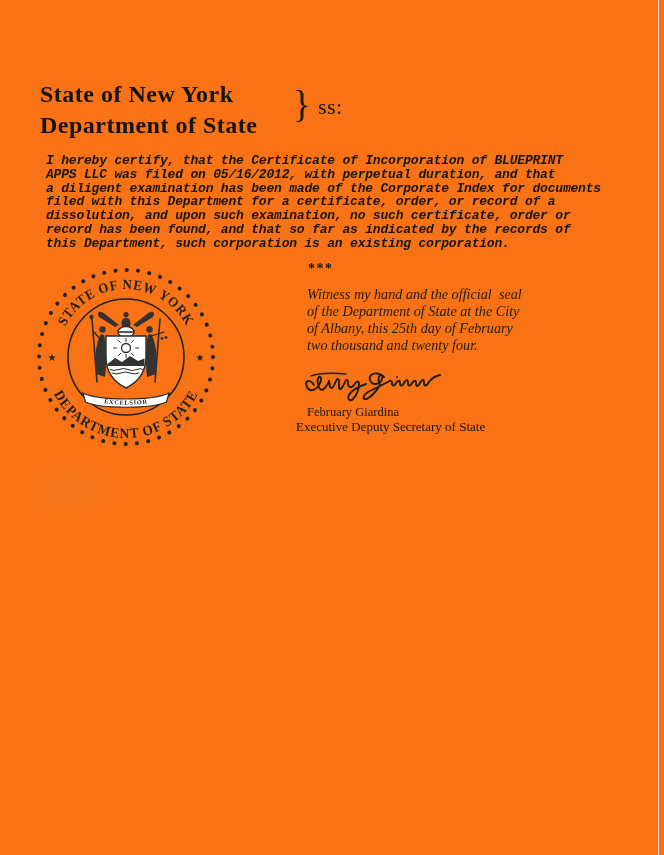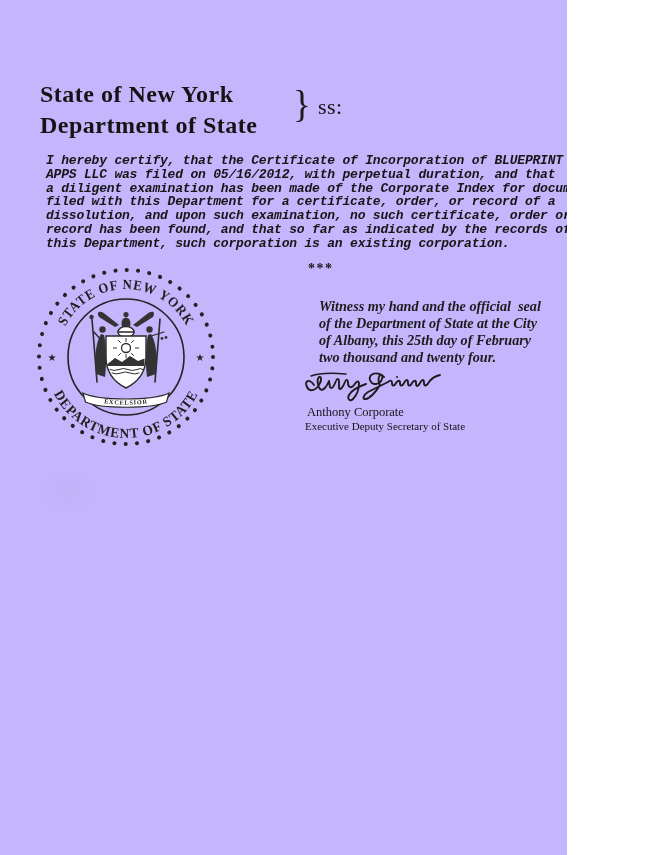--- a/index.html
+++ b/index.html
@@ -1,17 +1,17 @@
 <!DOCTYPE html>
 <html><head>
 <meta charset="utf-8">
 <style>
   html,body { margin:0; padding:0; background:#ffffff; }
   .page {
-    position:relative; width:567px; height:855px; background:#c4b5fd;
+    position:relative; width:664px; height:855px; background:#f97316;
     overflow:hidden; color:#1a1a1a;
     font-family:"Liberation Serif","DejaVu Serif",serif;
   }
   
   .agency {
     position:absolute; left:40px; top:79px;
     font-weight:bold; font-size:24px; line-height:31px; letter-spacing:0.5px;
     color:#141414;
   }
   .brace {
@@ -29,33 +29,33 @@
     font-style:italic; font-weight:bold;
     font-size:13px; line-height:13.8px; letter-spacing:-0.2px;
     color:#161616; white-space:pre;
   }
   
   .asterisks {
     position:absolute; left:308px; top:261px;
     font-weight:bold; font-size:14px; letter-spacing:1.5px; color:#1a1a1a;
   }
   .witness {
-    position:absolute; left:307px; top:286px; margin:12px;
+    position:absolute; left:307px; top:286px; margin:0;
     font-family:"Liberation Serif","DejaVu Serif",serif;
     font-style:italic; font-size:14.2px; line-height:17px;
-    color:#1c1c1c; white-space:pre;font-weight:bold;
+    color:#1c1c1c; white-space:pre;
   }
   .signature-svg { position:absolute; left:302px; top:367px; }
   .sig-name {
     position:absolute; left:307px; top:406px;
     font-size:12.5px; line-height:13.5px; color:#161616;
   }
   .sig-title {
-    position:absolute; left:305px; top:419.5px;
-    font-size:11px; line-height:13.5px; color:#161616;
+    position:absolute; left:296px; top:419.5px;
+    font-size:13px; line-height:13.5px; color:#161616;
   }
   
   .seal-svg { position:absolute; left:31px; top:262px; }
   .seal-dots { fill:none; stroke:#222222; stroke-width:4; stroke-linecap:round; stroke-dasharray:0.1 11.29; }
   .seal-inner-ring { fill:none; stroke:#222222; stroke-width:1.6; }
   .seal-text { font-family:"Liberation Serif","DejaVu Serif",serif; font-weight:bold; font-size:14px; fill:#1f1f1f; letter-spacing:1px; }
   .seal-star { font-size:10px; fill:#222222; font-family:"DejaVu Sans",sans-serif; }
   .banner-text { font-family:"Liberation Serif","DejaVu Serif",serif; font-weight:bold; font-size:6.3px; fill:#1f1f1f; letter-spacing:0.8px; }
   .arms-stroke { fill:none; stroke:#2a2a2a; stroke-width:1.3; stroke-linecap:round; }
   .arms-fill { fill:#333333; stroke:none; }
@@ -160,18 +160,18 @@
 of Albany, this 25th day of February
 two thousand and twenty four.</pre>
 
   <svg class="signature-svg" width="145" height="38" viewBox="0 0 145 38" aria-hidden="true">
     <path class="sig-stroke" d="M12,18 C7,11 2,14 5,20 C8,26 15,23 18,16 C20,12 19,9 17,10 C15,12 15,18 18,22 C21,25 25,19 27,14 L28,20 C30,23 32,19 34,14 C35,11 37,11 37,15 L37,21 C38,24 41,20 43,15 C44,12 46,12 46,16 C46,20 49,22 52,18 C54,15 56,13 57,16 C57,21 55,28 51,32 C48,35 45,32 47,28 C50,23 58,19 64,17"></path>
     <path class="sig-stroke" style="stroke-width:1.4" d="M9,9 C20,5 33,6 44,7"></path>
     <path class="sig-stroke" d="M82,10 C76,4 66,6 68,13 C70,19 78,18 80,12 C81,9 80,7 78,8 C76,10 76,15 78,18 C74,25 68,31 64,32 C60,33 61,28 66,25 C72,22 80,18 86,15 C88,13 90,13 90,16 C90,19 92,20 94,16 C96,13 98,13 98,16 C98,19 100,20 102,16 C104,12 106,12 106,16 C106,19 108,20 110,16 C112,13 114,13 114,16 C114,20 116,20 118,16 C120,12 122,12 122,16 C122,19 124,20 127,15 C130,11 133,9 138,8"></path>
     <circle cx="95" cy="10" r="1" fill="#1c1c1c"></circle>
   </svg>
 
-  <div class="sig-name">Anthony Corporate</div>
+  <div class="sig-name">February Giardina</div>
   <div class="sig-title">Executive Deputy Secretary of State</div>
 
   <div class="scan-blob"></div>
   <div class="page-edge-line"></div>
 </div>
 
 </body></html>

